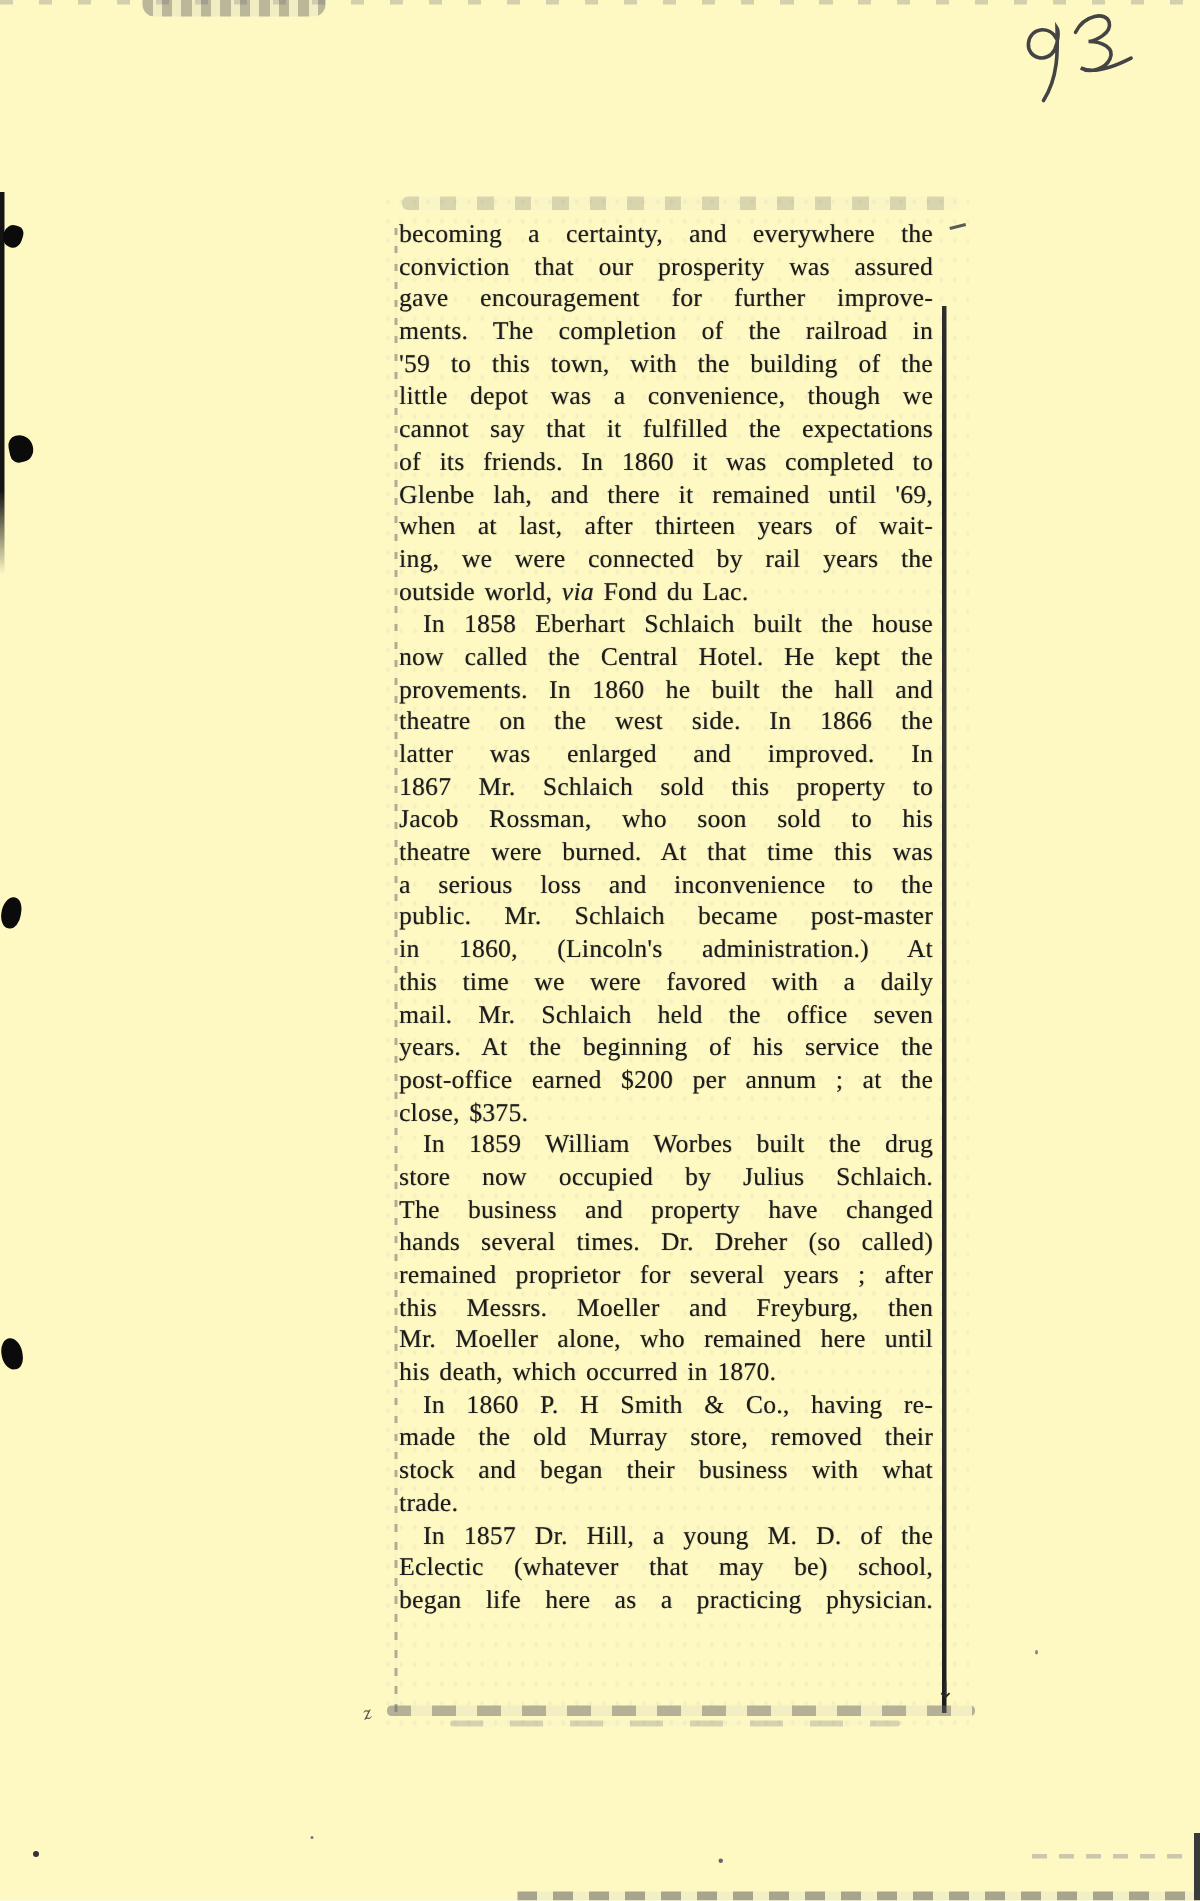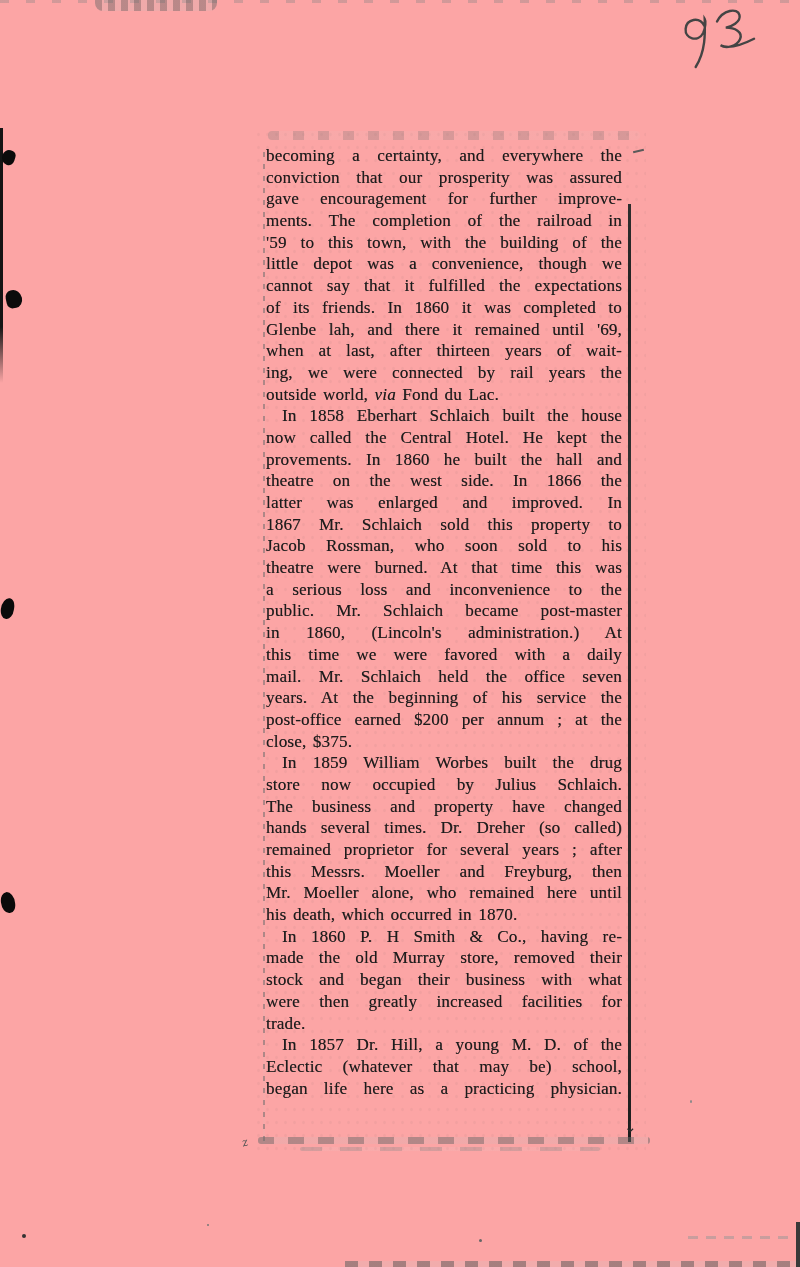--- a/index.html
+++ b/index.html
@@ -1,20 +1,20 @@
 <!DOCTYPE html>
 <html><head>
 <meta charset="utf-8">
 <style>
   html,body { margin:0; padding:0; }
   .page {
     position: relative;
     width: 800px;
     height: 1267px;
-    background: #fca5a5;
+    background: #fef9c3;
     overflow: hidden;
     font-family: "Liberation Serif", serif;
   }
 
   
   .clipping {
     position: absolute;
     left: 254px; top: 128px;
     width: 392px; height: 1030px;
     background-image: radial-gradient(rgba(90,90,90,0.06) 1px, transparent 1.4px);
@@ -235,21 +235,20 @@
         <div class="line">hands several times.  Dr. Dreher (so called)</div>
         <div class="line">remained proprietor for several years ; after</div>
         <div class="line">this Messrs. Moeller and Freyburg, then</div>
         <div class="line">Mr. Moeller alone, who remained here until</div>
         <div class="line last">his death, which occurred in 1870.</div>
       </div>
       <div>
         <div class="line indent">In 1860 P. H Smith &amp; Co., having re-</div>
         <div class="line">made the old Murray store, removed their</div>
         <div class="line">stock and began their business with what</div>
-        <div class="line">were then greatly increased facilities for</div>
         <div class="line last">trade.</div>
       </div>
       <div>
         <div class="line indent">In 1857 Dr. Hill, a young M. D. of the</div>
         <div class="line">Eclectic (whatever that may be) school,</div>
         <div class="line">began life here as a practicing physician.</div>
       </div>
     </div>
 
   <div class="torn-bottom"></div>

